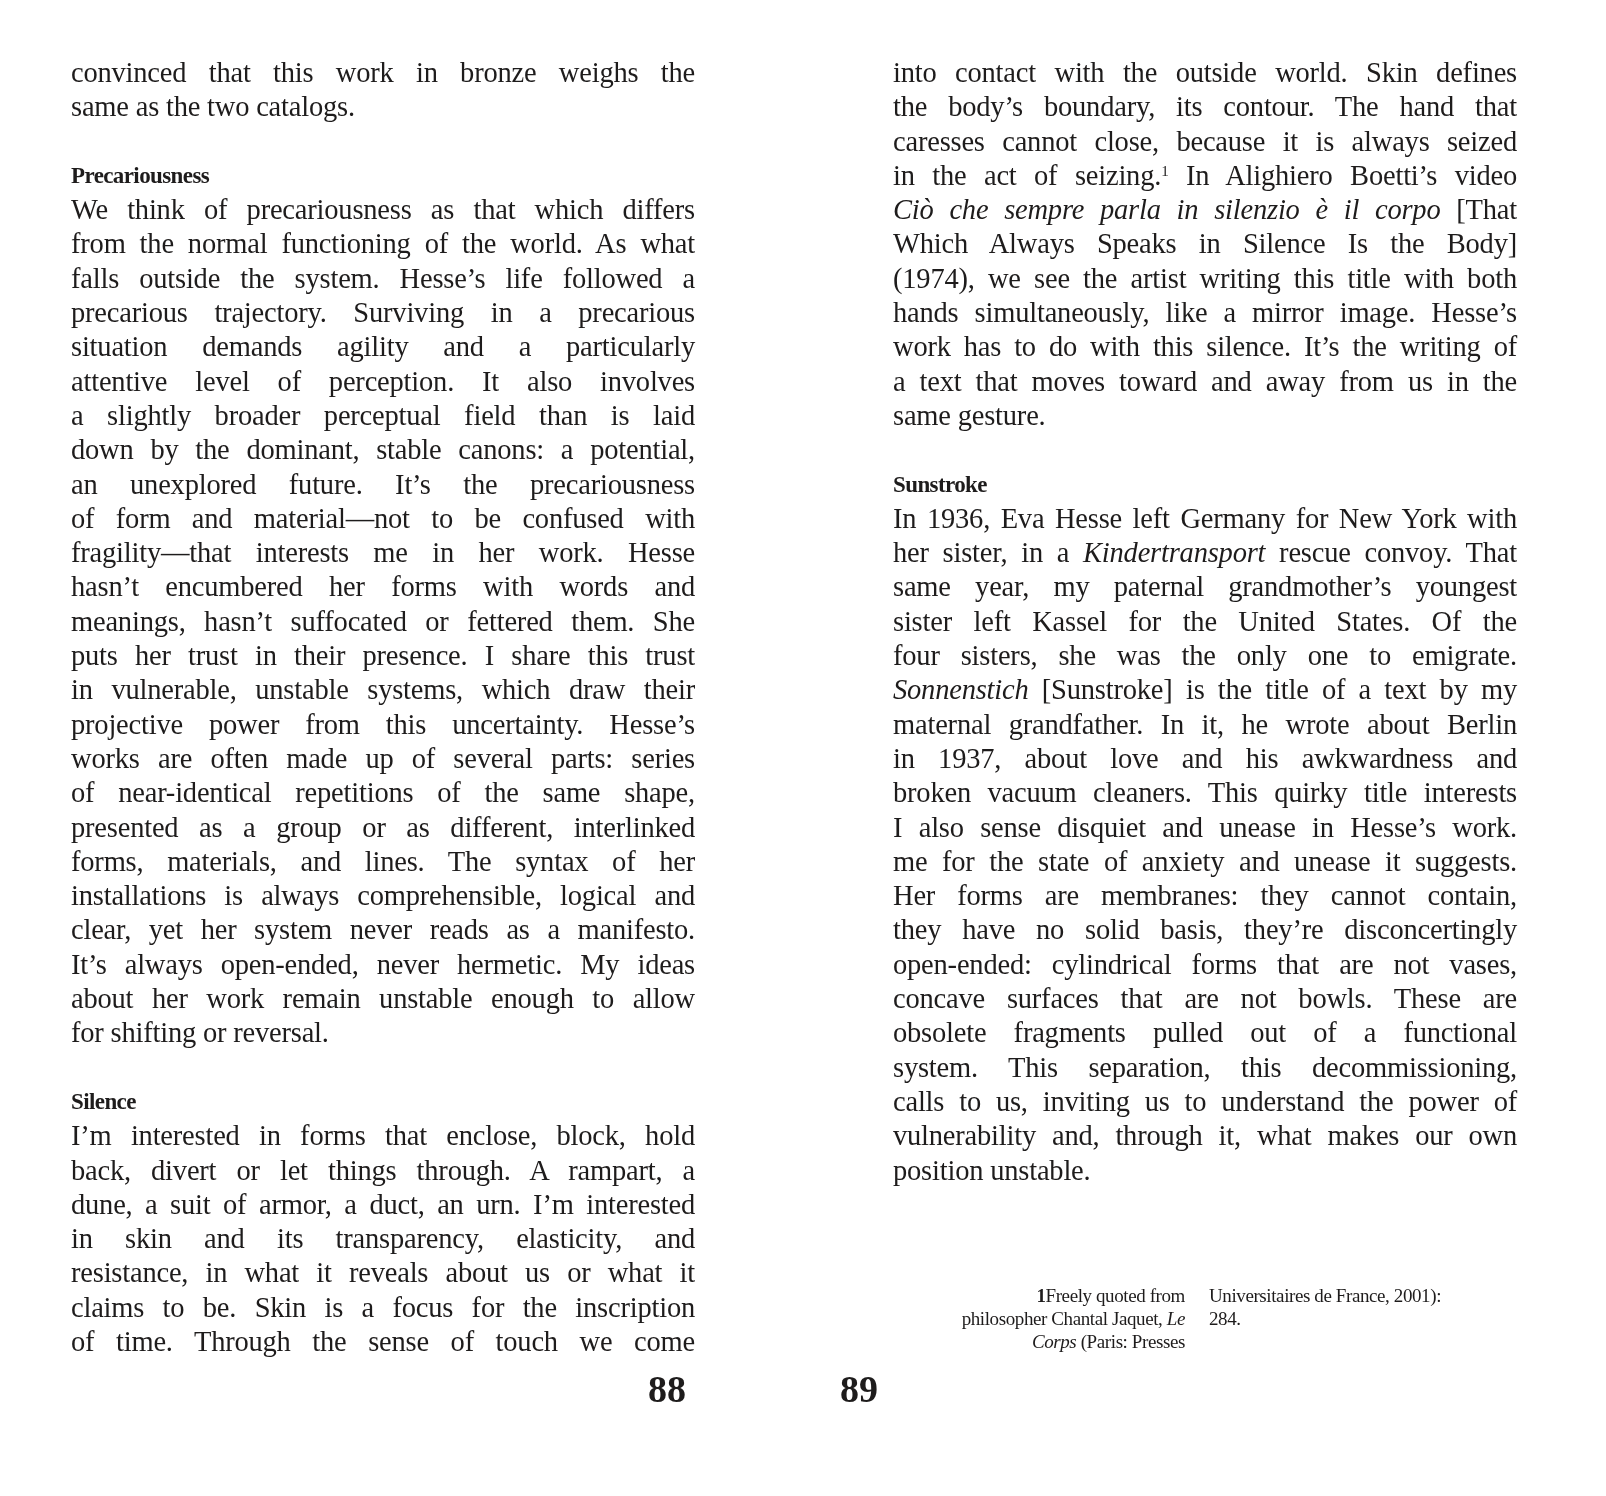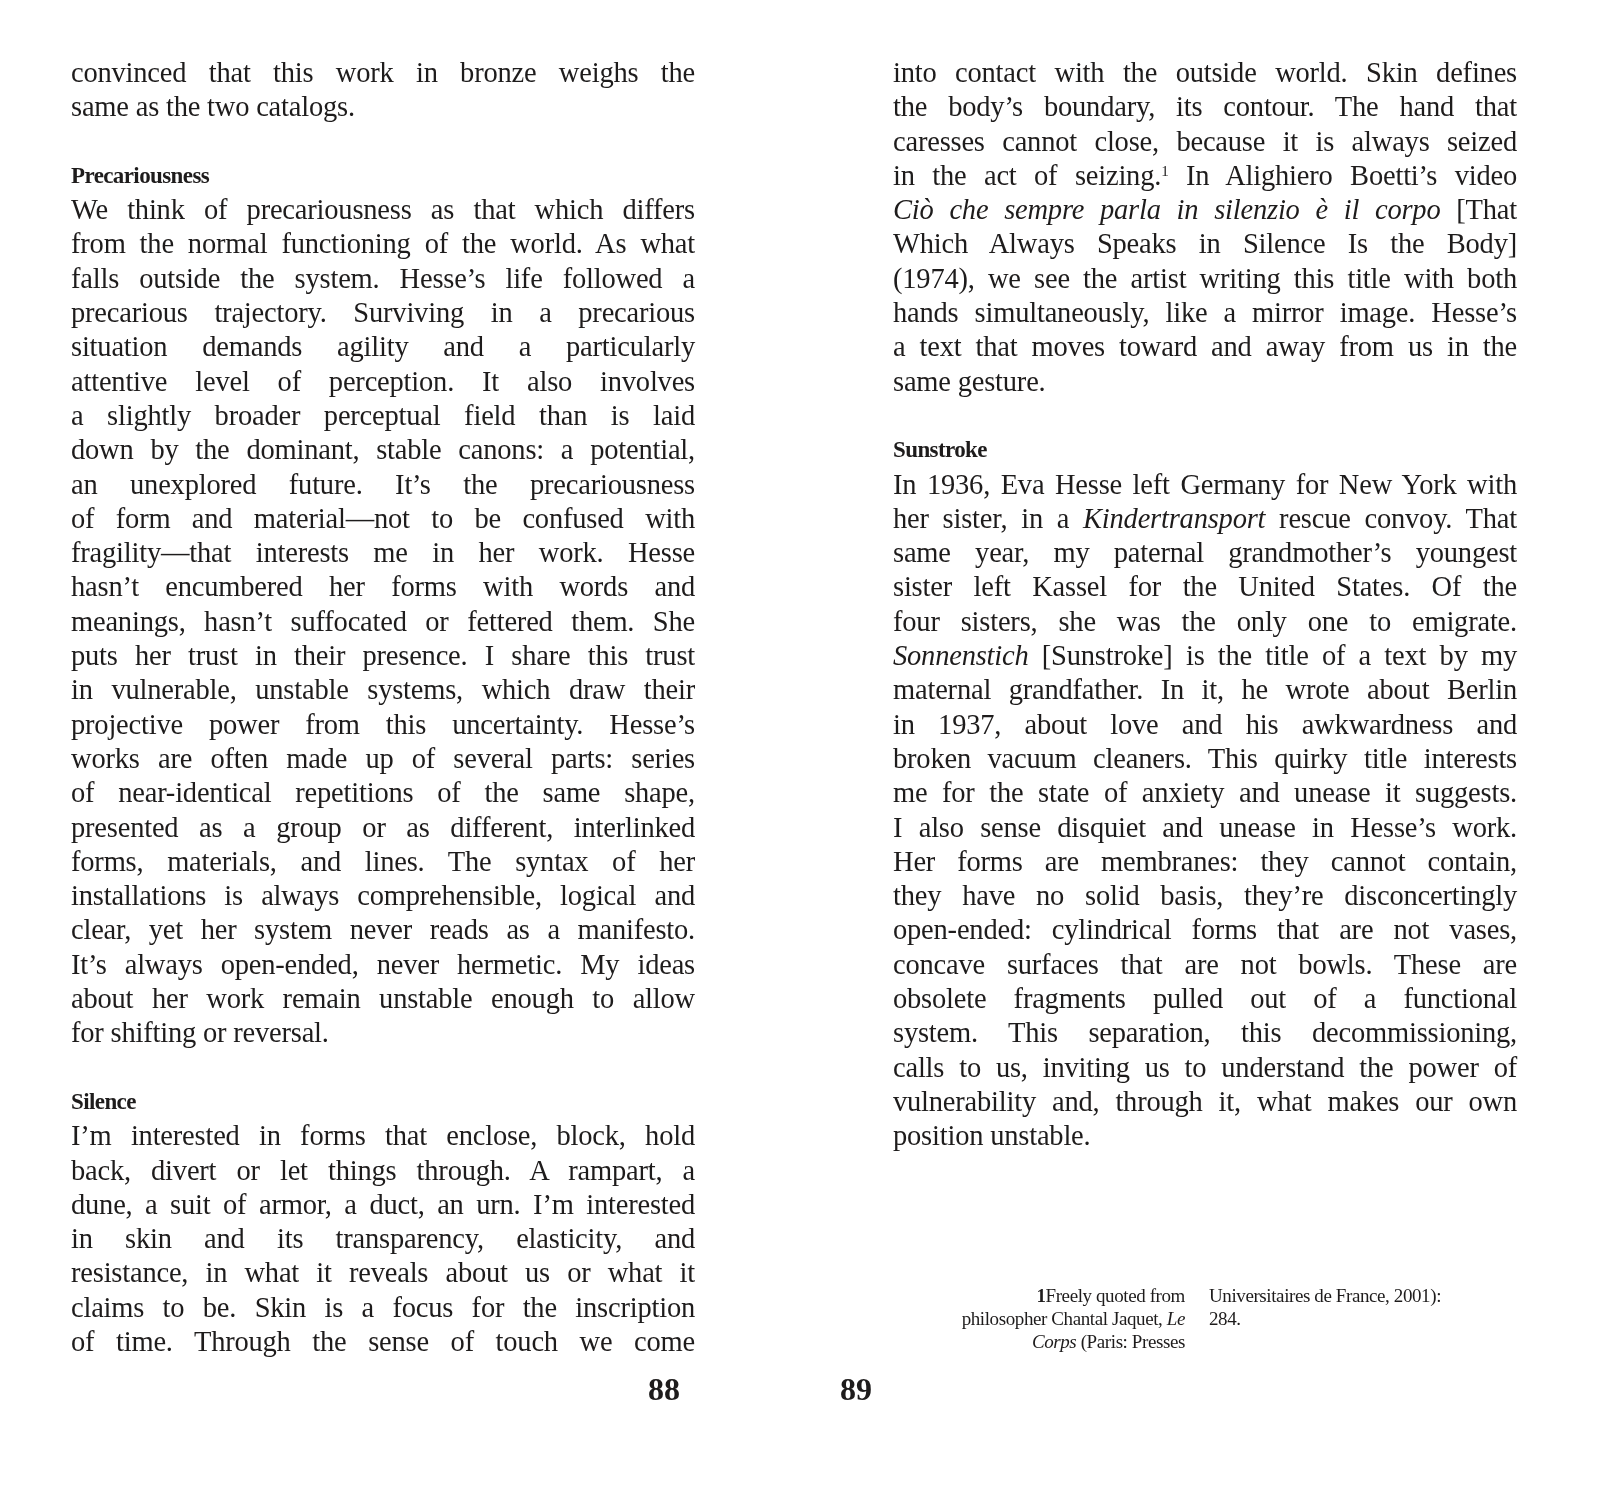--- a/index.html
+++ b/index.html
@@ -55,21 +55,21 @@
     font-size: 15px;
     vertical-align: top;
     line-height: 20px;
     position: relative;
     top: 2px;
   }
 
   .page-number {
     position: absolute;
     top: 1372px;
-    font-size: 32px;
+    font-size: 38px;
     font-weight: bold;
     line-height: 34px;
   }
   .pn-left { left: 648px; }
   .pn-right { left: 840px; }
 
   .footnotes {
     position: absolute;
     top: 1284px;
     left: 885px;
@@ -163,20 +163,21 @@
     <span class="line">caresses cannot close, because it is always seized</span>
     <span class="line">
       <span>in the act of seizing.</span><sup class="fnref">1</sup><span> In Alighiero Boetti’s video</span>
     </span>
     <span class="line">
       <span class="it">Ciò che sempre parla in silenzio è il corpo</span><span> [That</span>
     </span>
     <span class="line">Which Always Speaks in Silence Is the Body]</span>
     <span class="line">(1974), we see the artist writing this title with both</span>
     <span class="line">hands simultaneously, like a mirror image. Hesse’s</span>
+    <span class="line">work has to do with this silence. It’s the writing of</span>
     <span class="line">a text that moves toward and away from us in the</span>
     <span class="line last">same gesture.</span>
   </div>
   <span class="gap"></span>
 
   <div>
     <span class="heading">Sunstroke</span>
     <span class="line">In 1936, Eva Hesse left Germany for New York with</span>
     <span class="line">
       <span>her sister, in a </span><span class="it">Kindertransport</span><span> rescue convoy. That</span>
@@ -184,22 +185,22 @@
     <span class="line">same year, my paternal grandmother’s youngest</span>
     <span class="line">sister left Kassel for the United States. Of the</span>
     <span class="line">four sisters, she was the only one to emigrate.</span>
     <span class="line">
       <span class="it">Sonnenstich</span><span> [Sunstroke] is the title of a text by my</span>
     </span>
     <div id="sunstroke-end">
         <span class="line">maternal grandfather. In it, he wrote about Berlin</span>
         <span class="line">in 1937, about love and his awkwardness and</span>
         <span class="line">broken vacuum cleaners. This quirky title interests</span>
+        <span class="line">I also sense disquiet and unease in Hesse’s work.</span>
         <span class="line">me for the state of anxiety and unease it suggests.</span>
-        <span class="line">I also sense disquiet and unease in Hesse’s work.</span>
         <span class="line">Her forms are membranes: they cannot contain,</span>
         <span class="line">they have no solid basis, they’re disconcertingly</span>
         <span class="line">open-ended: cylindrical forms that are not vases,</span>
         <span class="line">concave surfaces that are not bowls. These are</span>
         <span class="line">obsolete fragments pulled out of a functional</span>
         <span class="line">system. This separation, this decommissioning,</span>
         <span class="line">calls to us, inviting us to understand the power of</span>
         <span class="line">vulnerability and, through it, what makes our own</span>
         <span class="line last">position unstable.</span>
       </div>

